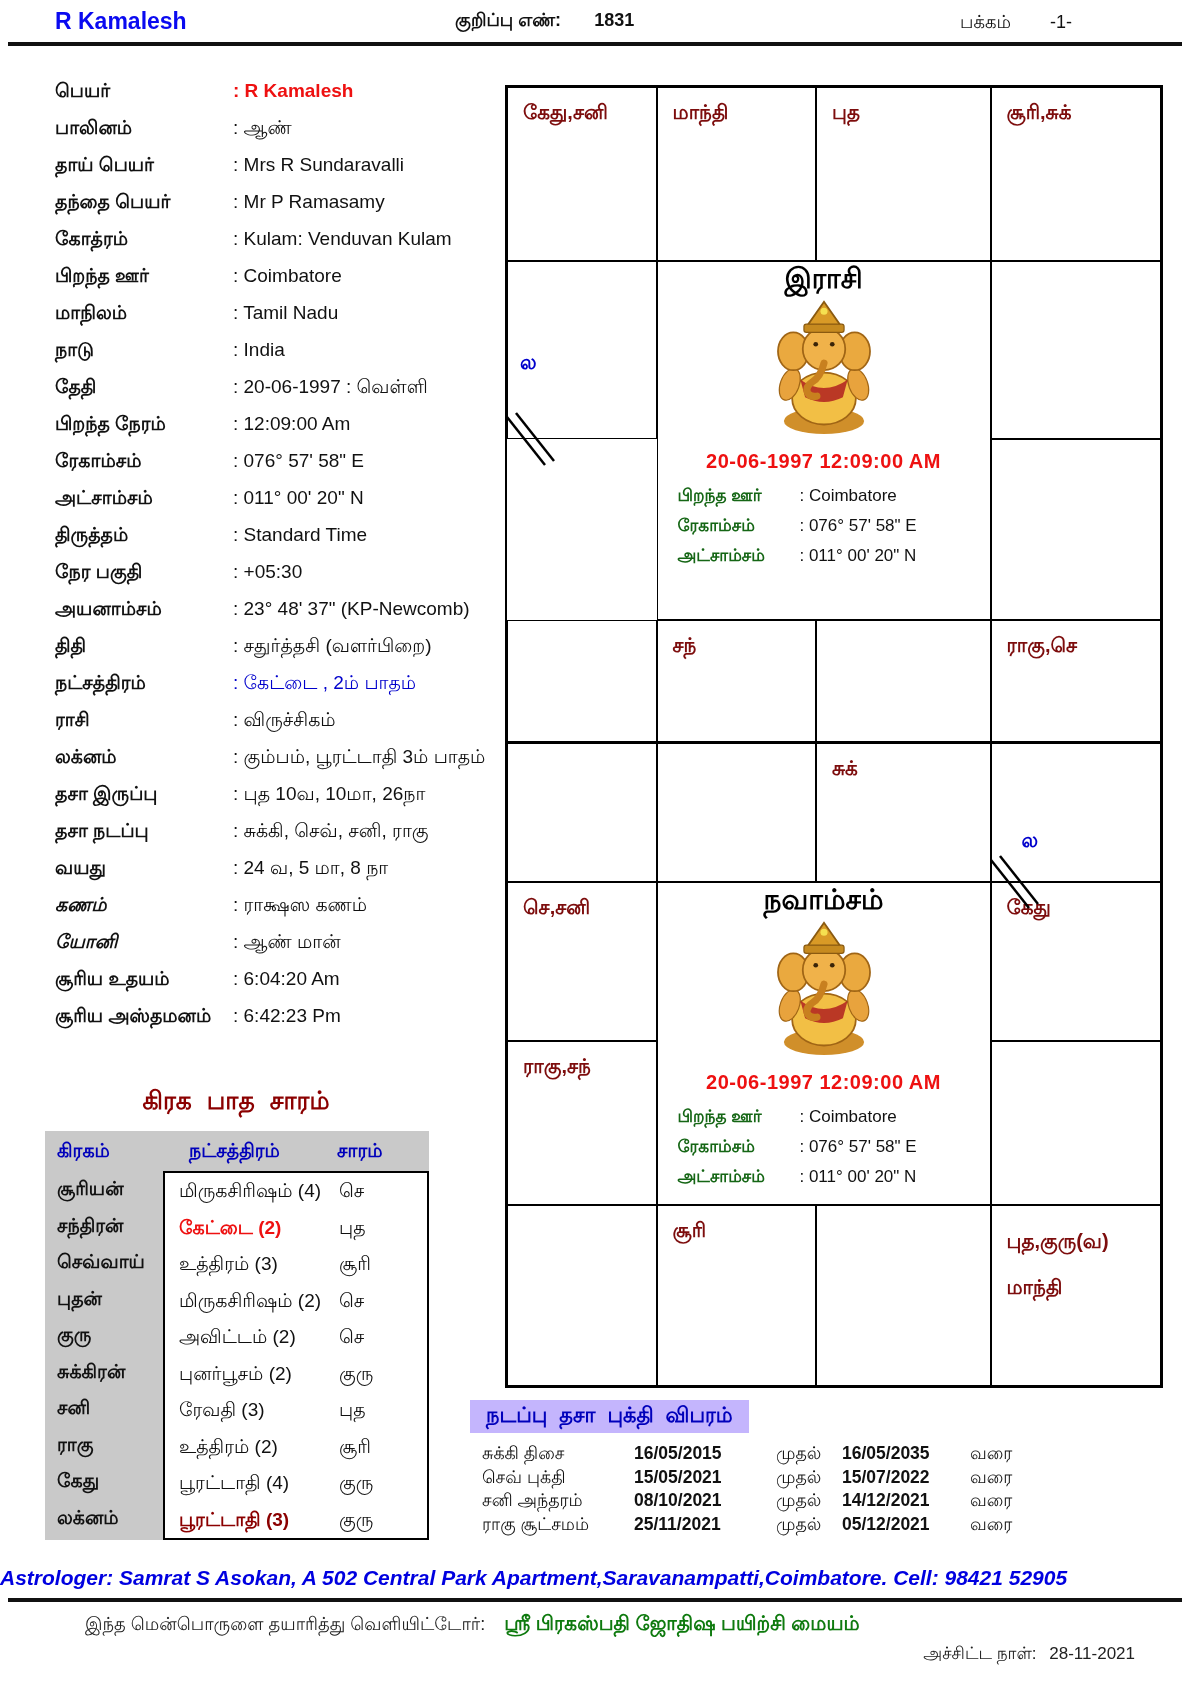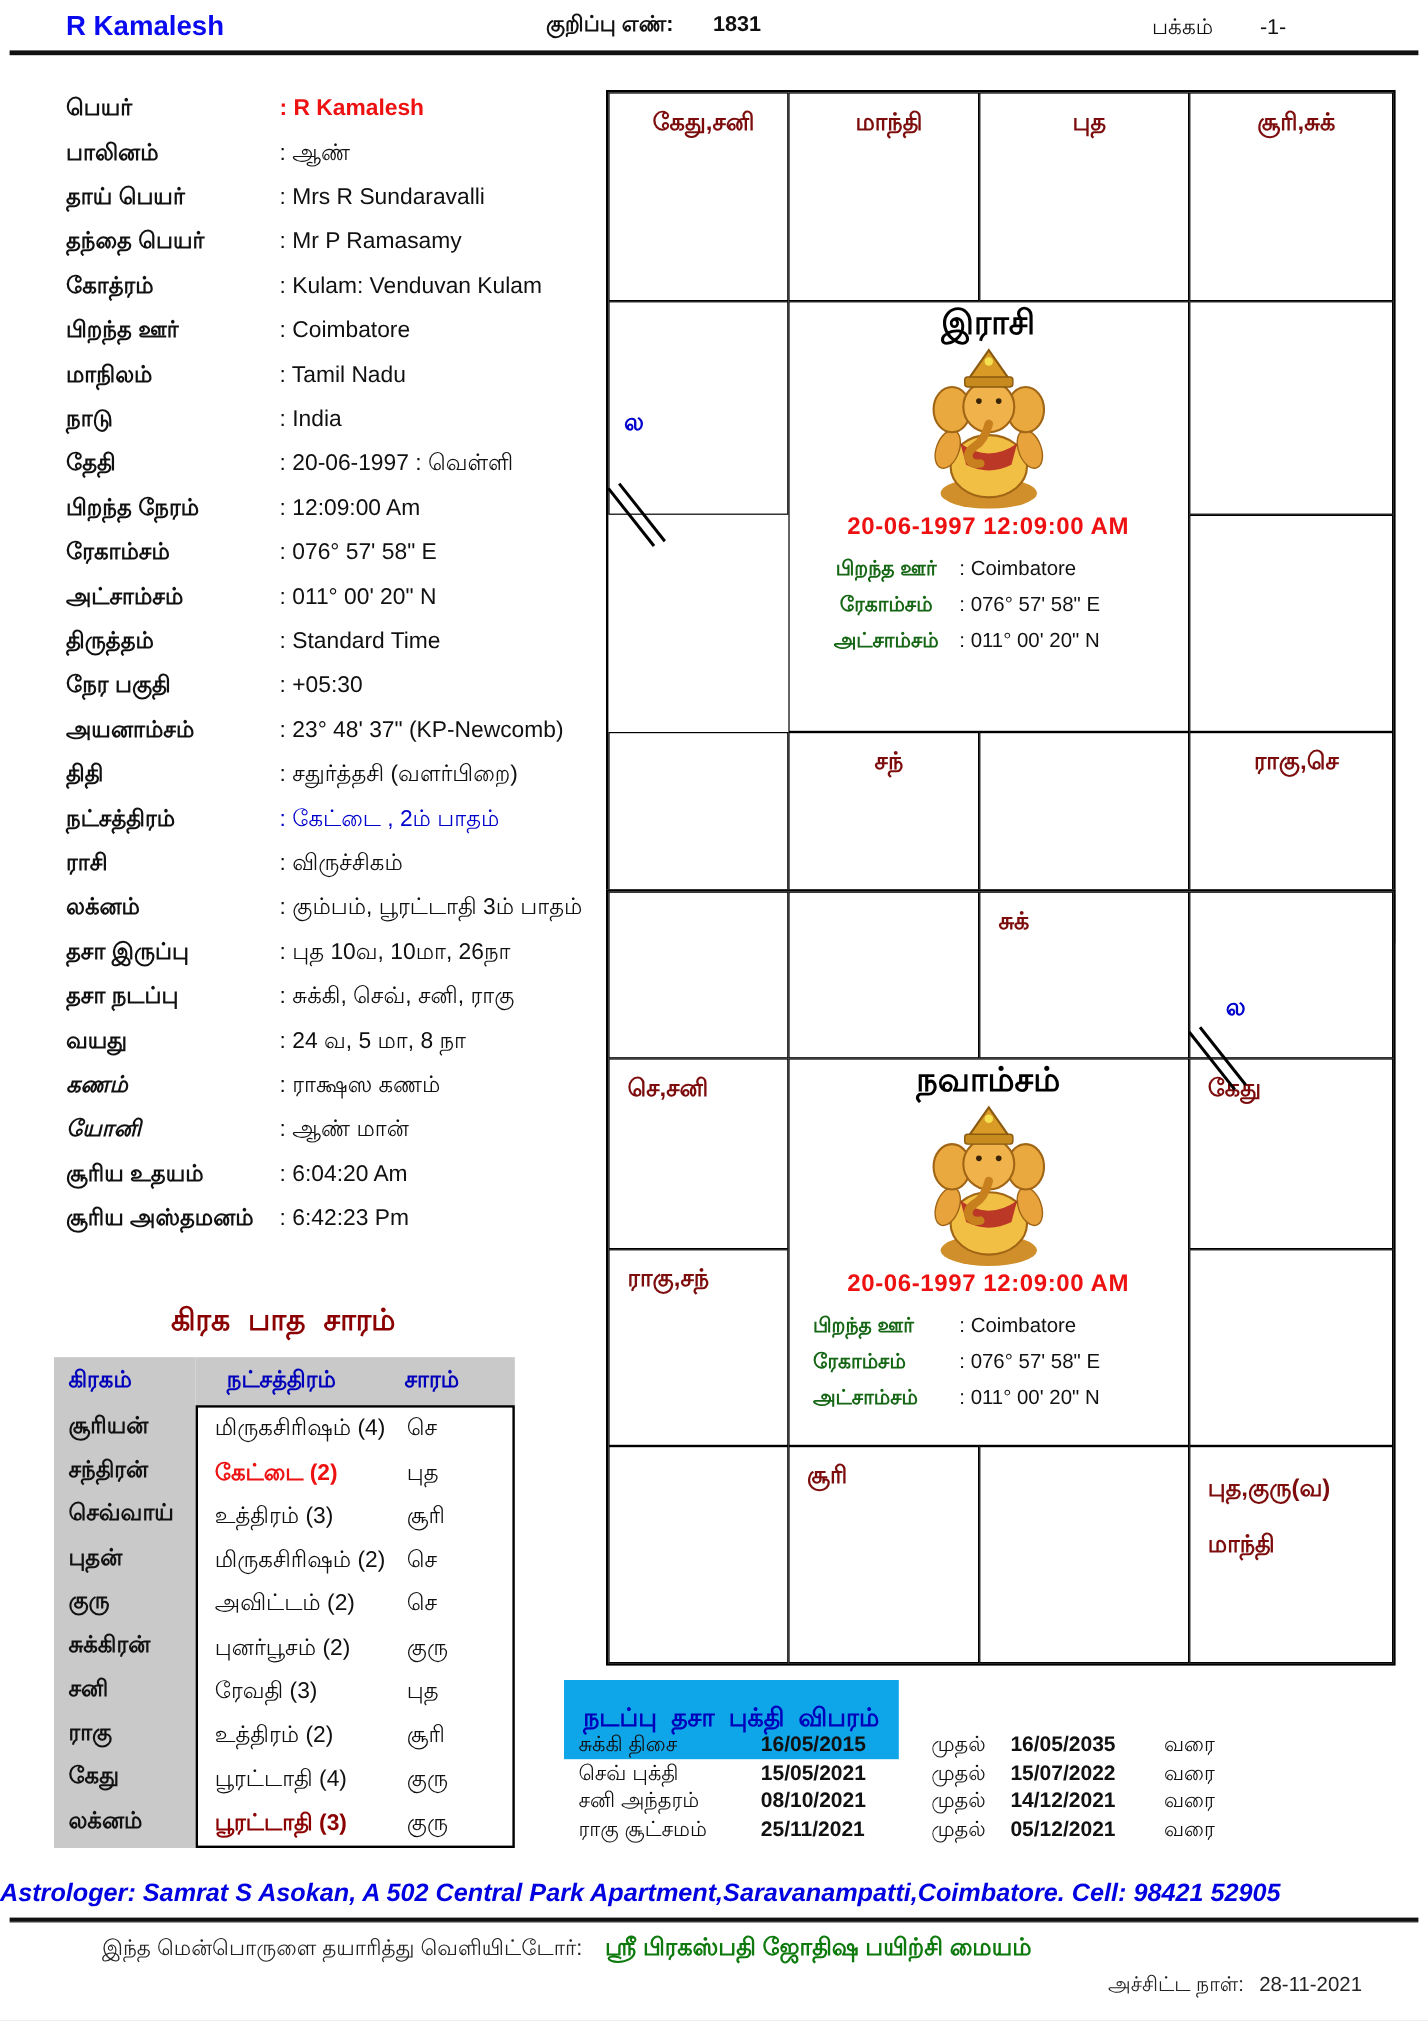--- a/index.html
+++ b/index.html
@@ -22,33 +22,33 @@
   .dlabel { width:178px; flex:none; font-size:19px; font-weight:bold; color:#111; }
   .dvalue { font-size:19px; color:#111; }
   .red-bold { color:#ee1111; font-weight:bold; }
   .blue-bold { color:#0000cc; font-weight:normal; }
   .maroon-bold { color:#8b0000; font-weight:bold; }
   .italic { font-style:italic; }
 
   
   .chart { position:absolute; left:505px; width:658px; border:2px solid #000; display:grid;
            grid-template-columns:150fr 160fr 175fr 171fr; background:#fff; }
-  .chart-rasi { top:75px;  height:711px; grid-template-rows:158fr 162fr 165fr 158fr;text-align:center; }
+  .chart-rasi { top:85px;  height:711px; grid-template-rows:158fr 162fr 165fr 158fr; }
   .chart-nava { top:741px; height:647px; grid-template-rows:140fr 160fr 165fr 182fr; }
   .cell { border:1px solid #000; position:relative; padding:12px 6px 0 15px;
           font-size:20px; font-weight:bold; color:#7d0d0d; white-space:pre-line; line-height:1.25; }
   .cell.two-line { line-height:2.3; }
   .t0{grid-area:1/1} .t1{grid-area:1/2} .t2{grid-area:1/3} .t3{grid-area:1/4}
   .l0{grid-area:2/1} .l1{grid-area:3/1} .r0{grid-area:2/4} .r1{grid-area:3/4}
   .b0{grid-area:4/1} .b1{grid-area:4/2} .b2{grid-area:4/3} .b3{grid-area:4/4}
   .center { grid-row:2/4; grid-column:2/4; border:1px solid #000; display:flex; flex-direction:column;
             align-items:center; padding-top:2px; }
   .c-title { font-size:28px; font-weight:bold; color:#000; line-height:1.1; }
   .ganesha { width:118px; height:137px; margin-top:2px; }
-  .c-date { font-size:20px; font-weight:bold; color:#ee1111; margin-top:4px; letter-spacing:.5px; }
+  .c-date { font-size:20px; font-weight:bold; color:#ee1111; margin-top:16px; letter-spacing:.5px; }
   .c-info { margin-top:8px; width:88%; }
   .c-irow { display:flex; height:30px; line-height:30px; white-space:nowrap; }
   .c-ilabel { width:122px; flex:none; font-size:17px; font-weight:bold; color:#156615; }
   .c-ivalue { font-size:17px; color:#111; }
 
   .la { position:absolute; font-size:20px; font-weight:bold; color:#0000cc; z-index:3; }
   .chart-rasi .la { left:12px; top:88px; }
   .chart-nava .la { left:30px; top:84px; }
   .lagna-mark { position:absolute; left:-3px; bottom:-31px; z-index:3; overflow:visible; }
 
@@ -62,21 +62,21 @@
   .g-right { width:266px; }
   .g-hrow { height:40px; line-height:40px; background:#c9c9c9; display:flex; font-size:19px; font-weight:bold; color:#0000bb; }
   .g-hrow .h-nak { width:168px; padding-left:26px; }
   .g-hrow .h-saram { padding-left:6px; }
   .g-body { border:2px solid #000; background:#fff; }
   .g-row { display:flex; height:36.5px; line-height:36.5px; font-size:19px; color:#111; white-space:nowrap; }
   .g-nak { width:166px; padding-left:14px; flex:none; }
   .g-saram { padding-left:8px; }
 
   
-  .dasa-title { position:absolute; left:470px; top:1400px; background:#0ea5e9; padding:20px 16px;
+  .dasa-title { position:absolute; left:470px; top:1400px; background:#c4b5fd; padding:3px 16px;
                 font-size:21px; font-weight:bold; color:#0000bb; word-spacing:6px; }
   .dasa-rows { position:absolute; left:482px; top:1442px; width:545px; }
   .dasa-row { display:grid; grid-template-columns:152px 142px 66px 128px 50px; height:23.5px;
               line-height:23.5px; font-size:17.5px; color:#111; white-space:nowrap; }
   .d-from,.d-to { font-weight:bold; }
 
   
   .f-astro { position:absolute; left:0; right:0; top:1566px; font-size:21px;
              font-weight:bold; font-style:italic; color:#0000e0; }
   .f-line2 { position:absolute; left:85px; top:1612px; font-size:18px; color:#222; white-space:nowrap; }

